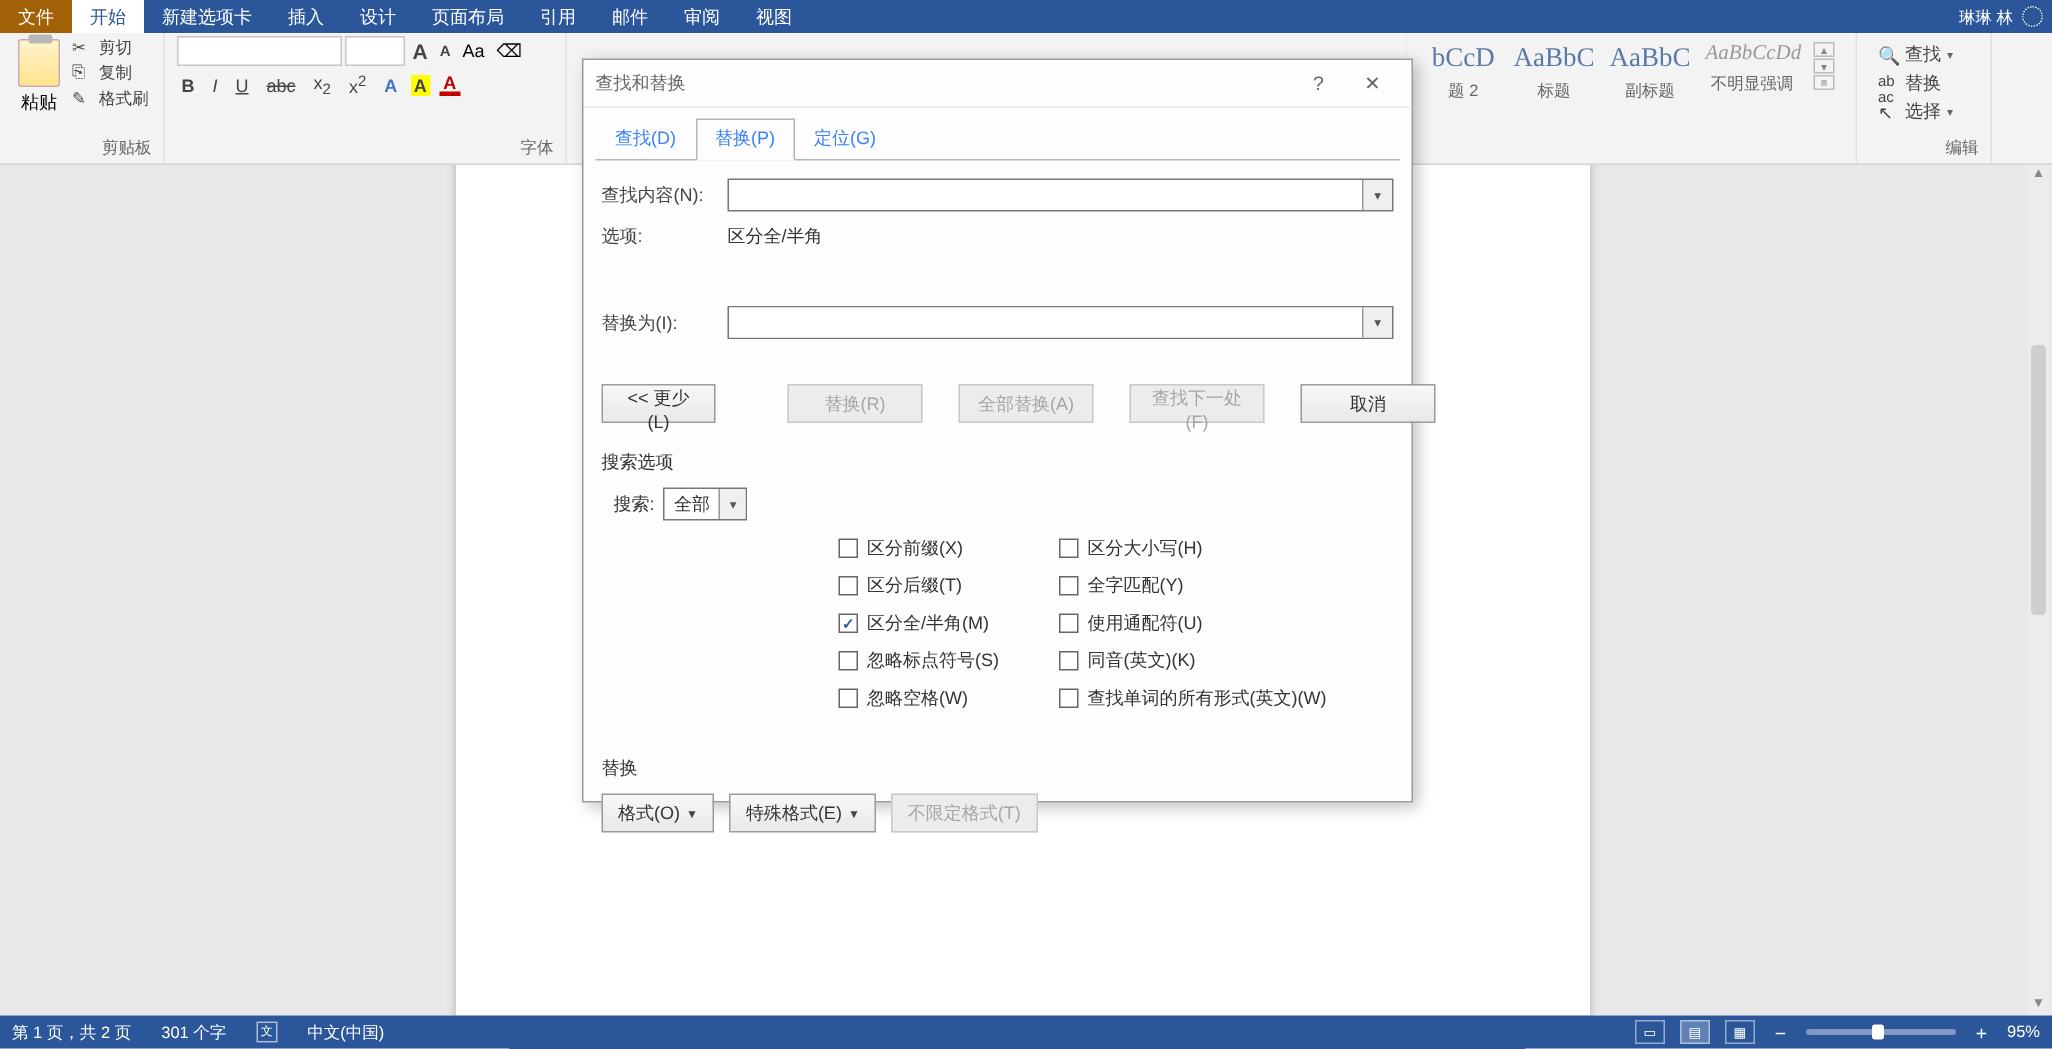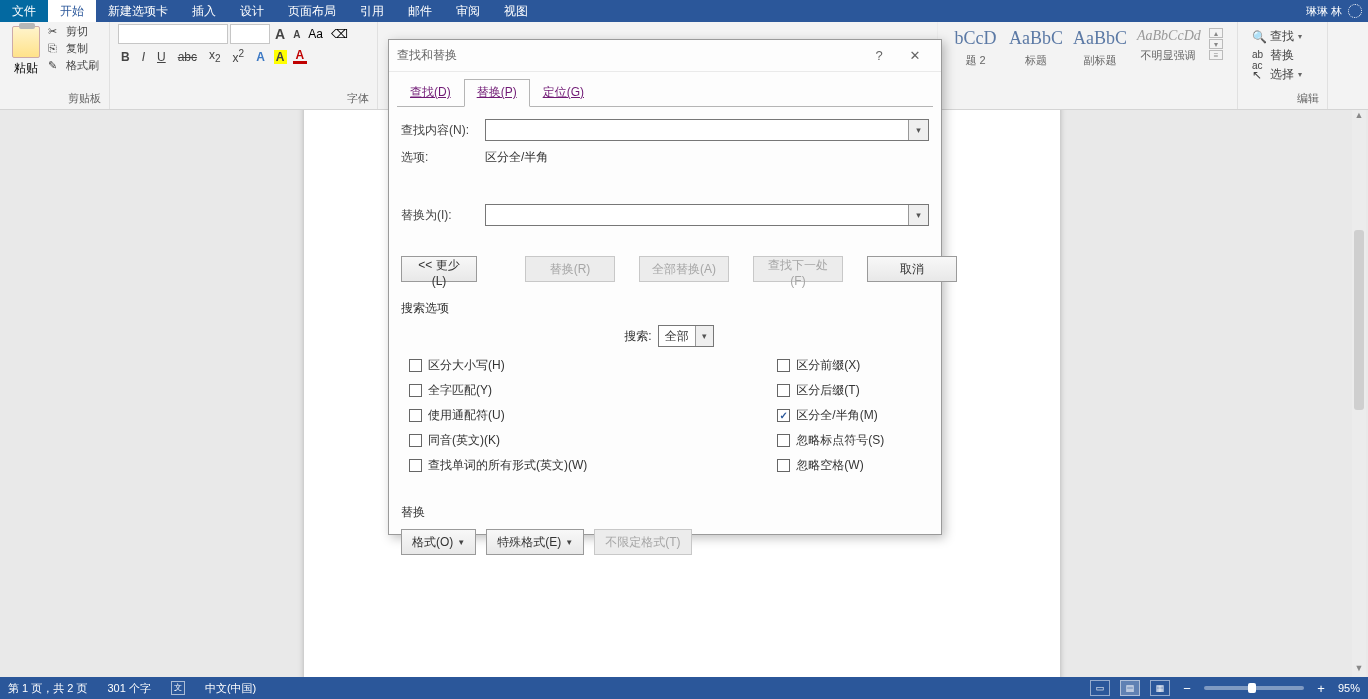--- a/index.html
+++ b/index.html
@@ -1,21 +1,21 @@
 <!DOCTYPE html>
 <html><head>
 <meta charset="utf-8">
 <style>
   * { box-sizing: border-box; font-family: "Microsoft YaHei", "Segoe UI", sans-serif; }
   html, body { margin: 0; padding: 0; width: 1368px; height: 699px; overflow: hidden; background: #fff; }
   
   
   .ribbon-tabs { width: 100%; height: 22px; background: #2b579a; display: flex; align-items: stretch; color: #fff; font-size: 12px; position: relative; }
   .ribbon-tab { padding: 0 12px; display: flex; align-items: center; cursor: pointer; }
-  .ribbon-tab.file { background: #0369a1; }
+  .ribbon-tab.file { background: #a16207; }
   .ribbon-tab.active { background: #fff; color: #2b579a; }
   .ribbon-user { position: absolute; right: 6px; top: 0; height: 22px; display: flex; align-items: center; gap: 6px; font-size: 11px; }
   .user-circle { width: 14px; height: 14px; border: 1px dotted #fff; border-radius: 50%; }
   
   
   .ribbon-body { width: 100%; height: 88px; background: #f3f3f3; border-bottom: 1px solid #d4d4d4; display: flex; font-size: 12px; position: relative; overflow: hidden; }
   .ribbon-group { border-right: 1px solid #e0e0e0; padding: 2px 8px 2px 8px; display: flex; flex-direction: column; justify-content: space-between; }
   .ribbon-group-label { text-align: right; font-size: 11px; color: #666; height: 16px; }
   .ribbon-group-content { flex: 1; display: flex; align-items: flex-start; gap: 4px; }
   
@@ -63,21 +63,21 @@
   .scroll-arrow { position:absolute; left:0; right:0; height:14px; text-align:center; font-size:9px; color:#888;}
   .scroll-arrow.up { top:0; } .scroll-arrow.down { bottom:0; }
 
   
   .dialog { position:absolute; left:388px; top:39px; width:554px; height:496px; background:#fdfdfd; border:1px solid #9a9a9a; box-shadow:3px 3px 10px rgba(0,0,0,.25); z-index:50; font-size:12px; color:#333; }
   .dlg-title { height:32px; display:flex; align-items:center; padding:0 8px; border-bottom:1px solid #eaeaea; }
   .dlg-title-txt { flex:1; color:#666; font-size:12px; }
   .dlg-help, .dlg-close { width:36px; text-align:center; color:#666; cursor:pointer; font-size:13px; }
   
   .dlg-tabs { display:flex; align-items:flex-end; height:28px; padding:0 8px; margin-top:6px; }
-  .dlg-tab { padding:4px 12px 5px; border:1px solid transparent; border-bottom:none; color:#701a75; cursor:pointer; font-size:12px;text-decoration:underline; }
+  .dlg-tab { padding:4px 12px 5px; border:1px solid transparent; border-bottom:none; color:#3b82f6; cursor:pointer; font-size:12px; }
   .dlg-tab.active { border-color:#b5b5b5; background:#fdfdfd; border-top:1px solid #b5b5b5; border-bottom:1px solid #fdfdfd; position:relative; top:1px; }
   .dlg-tabline { border-bottom:1px solid #b5b5b5; margin:0 8px; }
   
   .dlg-body { padding:12px 12px 8px 12px; }
   .dlg-row { display:flex; align-items:center; gap:10px; margin-bottom:8px; }
   .dlg-label { width:74px; color:#444; font-size:12px; }
   .combo { flex:1; height:22px; border:1px solid #777; background:#fff; display:flex; }
   .combo-input { flex:1; border:none; outline:none; padding:0 4px; font-size:12px; }
   .combo-btn { width:20px; border-left:1px solid #999; background:#efefef; display:flex; align-items:center; justify-content:center; font-size:9px; color:#555; cursor:pointer; }
   
@@ -85,21 +85,21 @@
   .dlg-opt-label { width:74px; color:#444; }
   .dlg-opt-val { color:#333; }
   
   .dlg-btnrow { display:flex; gap:24px; margin-top:30px; justify-content:flex-start; }
   .dlg-btnrow .spacer { flex:1; }
   .wbtn { min-width:90px; height:26px; border:1px solid #9a9a9a; background:linear-gradient(#f8f8f8,#e8e8e8); font-size:12px; color:#333; cursor:pointer; padding:0 10px; }
   .wbtn.dis { color:#a6a6a6; background:#ececec; border-color:#c8c8c8; cursor:default; }
   .wbtn.less { min-width:76px; }
   
   .section-title { font-size:12px; color:#333; margin:18px 0 8px 0; }
-  .search-dir { display:flex; align-items:center; gap:6px; margin:6px 0 10px 8px;justify-content:center; }
+  .search-dir { display:flex; align-items:center; gap:6px; margin:6px 0 10px 8px; }
   .sel-small { height:22px; border:1px solid #777; background:#fff; display:flex; align-items:center; }
   .sel-small-txt { padding:0 6px; font-size:12px; }
   .sel-small-btn { width:18px; border-left:1px solid #999; background:#efefef; text-align:center; font-size:9px; color:#555; cursor:pointer; height:100%; display:flex; align-items:center; justify-content:center;}
   
   .chk-cols { display:flex; gap:40px; margin-left:8px; }
   .chk-col { display:flex; flex-direction:column; gap:8px; }
   .chk { display:flex; align-items:center; gap:6px; font-size:12px; color:#333; cursor:pointer; }
   .chk-box { width:13px; height:13px; border:1px solid #666; background:#fff; display:flex; align-items:center; justify-content:center; font-size:10px; color:#2b579a; }
   .chk-box.checked::before { content:"✓"; font-weight:bold; }
   
@@ -302,62 +302,62 @@
 
     <div class="search-dir">
       <span>搜索:</span>
       <div class="sel-small">
         <span class="sel-small-txt">全部</span>
         <span class="sel-small-btn">▾</span>
       </div>
     </div>
 
     <div class="chk-cols">
-      <div class="chk-col">
-        <label class="chk">
-            <span class="chk-box"></span>
-            <span>区分大小写(H)</span>
-          </label>
-        <label class="chk">
-            <span class="chk-box"></span>
-            <span>全字匹配(Y)</span>
-          </label>
-        <label class="chk">
-            <span class="chk-box"></span>
-            <span>使用通配符(U)</span>
-          </label>
-        <label class="chk">
-            <span class="chk-box"></span>
-            <span>同音(英文)(K)</span>
-          </label>
-        <label class="chk">
-            <span class="chk-box"></span>
-            <span>查找单词的所有形式(英文)(W)</span>
-          </label>
-      </div>
       <div class="chk-col" style="margin-left:150px">
         <label class="chk">
             <span class="chk-box"></span>
             <span>区分前缀(X)</span>
           </label>
         <label class="chk">
             <span class="chk-box"></span>
             <span>区分后缀(T)</span>
           </label>
         <label class="chk">
             <span class="chk-box checked"></span>
             <span>区分全/半角(M)</span>
           </label>
         <label class="chk">
             <span class="chk-box"></span>
             <span>忽略标点符号(S)</span>
           </label>
         <label class="chk">
             <span class="chk-box"></span>
             <span>忽略空格(W)</span>
+          </label>
+      </div>
+      <div class="chk-col">
+        <label class="chk">
+            <span class="chk-box"></span>
+            <span>区分大小写(H)</span>
+          </label>
+        <label class="chk">
+            <span class="chk-box"></span>
+            <span>全字匹配(Y)</span>
+          </label>
+        <label class="chk">
+            <span class="chk-box"></span>
+            <span>使用通配符(U)</span>
+          </label>
+        <label class="chk">
+            <span class="chk-box"></span>
+            <span>同音(英文)(K)</span>
+          </label>
+        <label class="chk">
+            <span class="chk-box"></span>
+            <span>查找单词的所有形式(英文)(W)</span>
           </label>
       </div>
     </div>
 
     <div class="replace-section">
       <div class="section-title">替换</div>
       <div class="fmt-row">
         <div class="menu-btn">
             <span>格式(O)</span>
             <span class="dd">▼</span>

